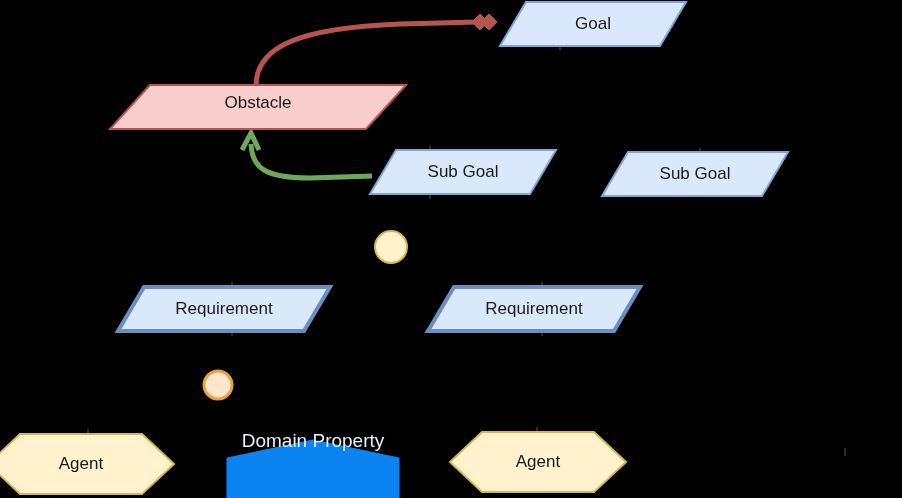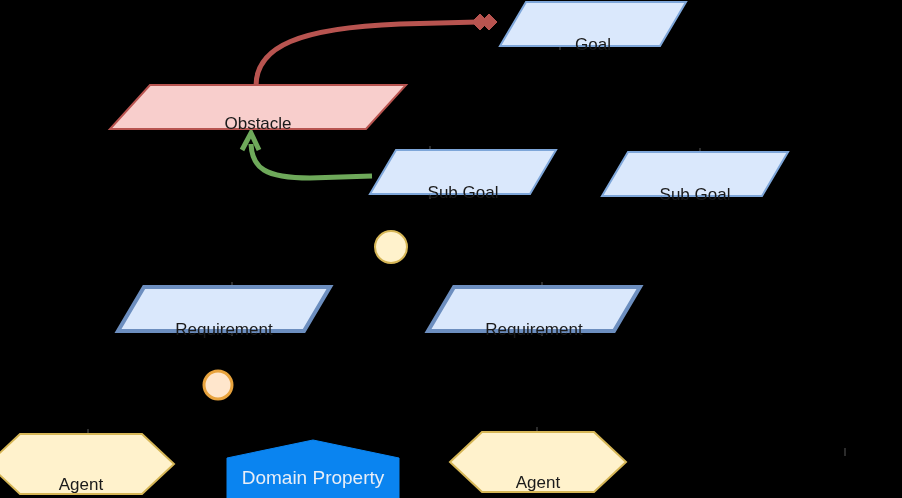--- a/index.html
+++ b/index.html
@@ -25,21 +25,20 @@
   .node-label {
     position: absolute;
     display: flex;
     align-items: center;
     justify-content: center;
     pointer-events: none;
     font-family: "Liberation Sans", sans-serif;
     font-size: 17px;
     color: #1a1a1a;
     white-space: nowrap;
-    margin-top: 21px;
   }
   .node-label.light {
     color: #e8eef7;
   }
 </style>
 </head>
 <body>
 
 <div id="canvas">
   <svg id="svg-layer" viewBox="0 0 902 498" xmlns="http://www.w3.org/2000/svg">
@@ -77,15 +76,15 @@
     </svg>
   <div id="labels">
       <div class="node-label" style="left: 500px; top: 2px; width: 186px; height: 44px; font-size: 17px; color: rgb(26, 26, 26);">Goal</div>
       <div class="node-label" style="left: 110px; top: 85px; width: 296px; height: 36px; font-size: 17px; color: rgb(26, 26, 26);">Obstacle</div>
       <div class="node-label" style="left: 370px; top: 150px; width: 186px; height: 44px; font-size: 17px; color: rgb(26, 26, 26);">Sub Goal</div>
       <div class="node-label" style="left: 602px; top: 152px; width: 186px; height: 44px; font-size: 17px; color: rgb(26, 26, 26);">Sub Goal</div>
       <div class="node-label" style="left: 118px; top: 287px; width: 212px; height: 44px; font-size: 17px; color: rgb(26, 26, 26);">Requirement</div>
       <div class="node-label" style="left: 428px; top: 287px; width: 212px; height: 44px; font-size: 17px; color: rgb(26, 26, 26);">Requirement</div>
       <div class="node-label" style="left: -12px; top: 434px; width: 186px; height: 60px; font-size: 17px; color: rgb(26, 26, 26);">Agent</div>
       <div class="node-label" style="left: 450px; top: 432px; width: 176px; height: 60px; font-size: 17px; color: rgb(26, 26, 26);">Agent</div>
-      <div class="node-label light" style="left: 227px; top: 428px; width: 172px; height: 58px; font-size: 19px; color: rgb(232, 238, 247);">Domain Property</div>
+      <div class="node-label light" style="left: 227px; top: 412px; width: 172px; height: 58px; font-size: 19px; color: rgb(232, 238, 247);">Domain Property</div>
     </div>
 </div>
 
 </body></html>

